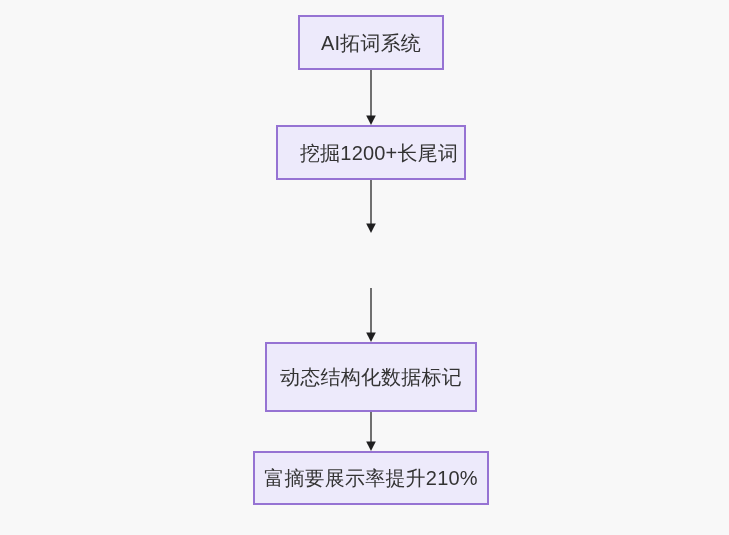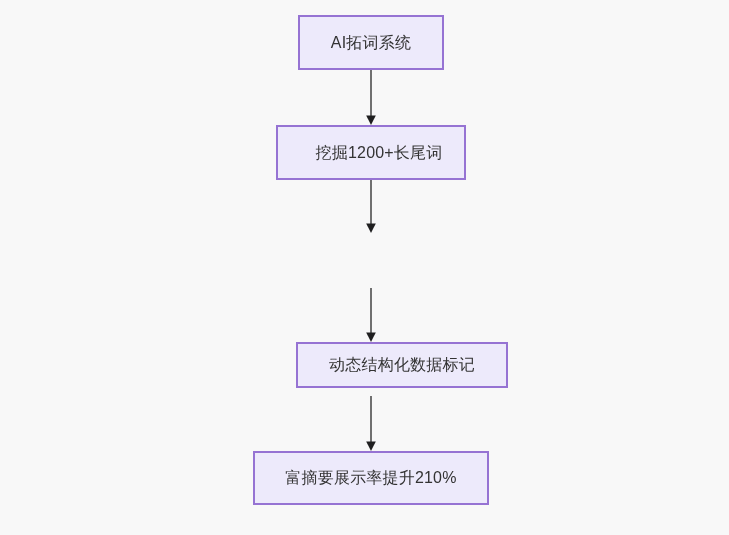--- a/index.html
+++ b/index.html
@@ -22,21 +22,21 @@
     position: absolute;
     box-sizing: border-box;
     background: #edeafb;
     border: 2px solid #9673d3;
     border-radius: 0;
     display: flex;
     align-items: center;
     justify-content: center;
   }
   .node-label {
-    font-size: 16px;
+    font-size: 20px;
     line-height: 1.2;
     color: #333333;
     white-space: nowrap;
     letter-spacing: 0.2px;
   }
   .edge {
     position: absolute;
     overflow: visible;
   }
   .edge-line {
@@ -76,21 +76,21 @@
 
   <div class="node" style="left:298px; top:15px; width:146px; height:55px;">
     <span class="node-label">AI拓词系统</span>
   </div>
 
   <div class="node" style="left:276px; top:125px; width:190px; height:55px;padding-left:16px;">
     <span class="node-label">挖掘1200+长尾词</span>
   </div>
 
 
-  <div class="node" style="left:265px; top:342px; width:212px; height:46px;margin-left:31px;">
+  <div class="node" style="left:265px; top:342px; width:212px; height:70px;">
     <span class="node-label">动态结构化数据标记</span>
   </div>
 
   <div class="node" style="left:253px; top:451px; width:236px; height:54px;">
     <span class="node-label">富摘要展示率提升210%</span>
   </div>
 
 </div>
 
 </body></html>

